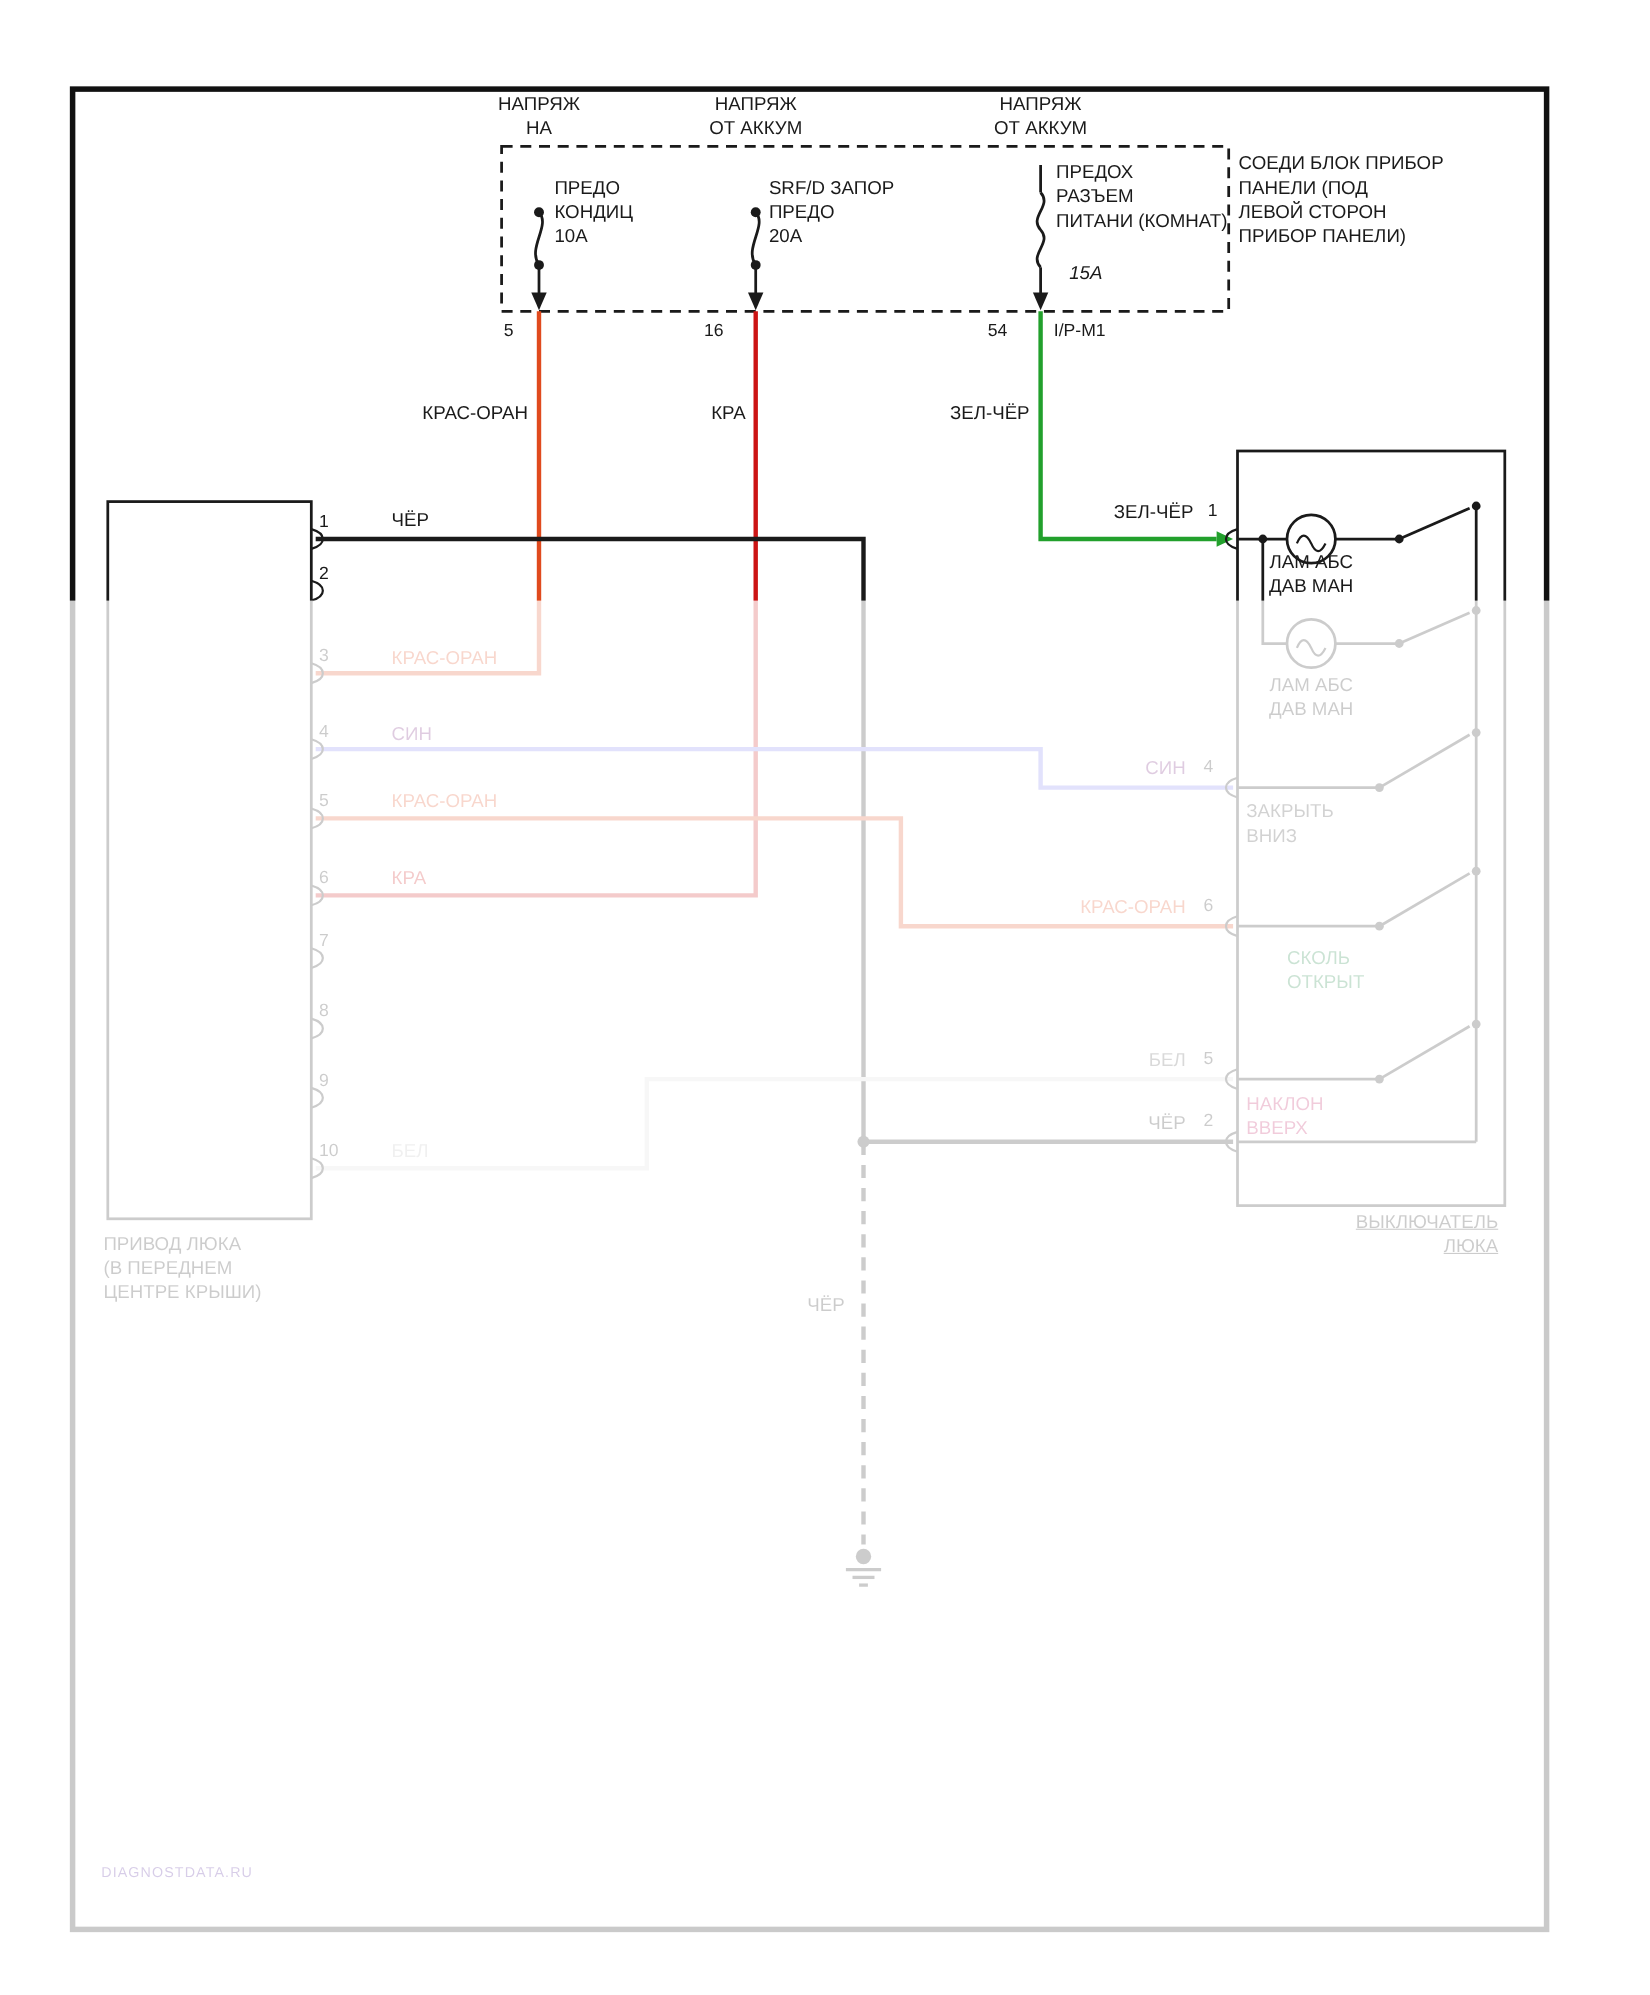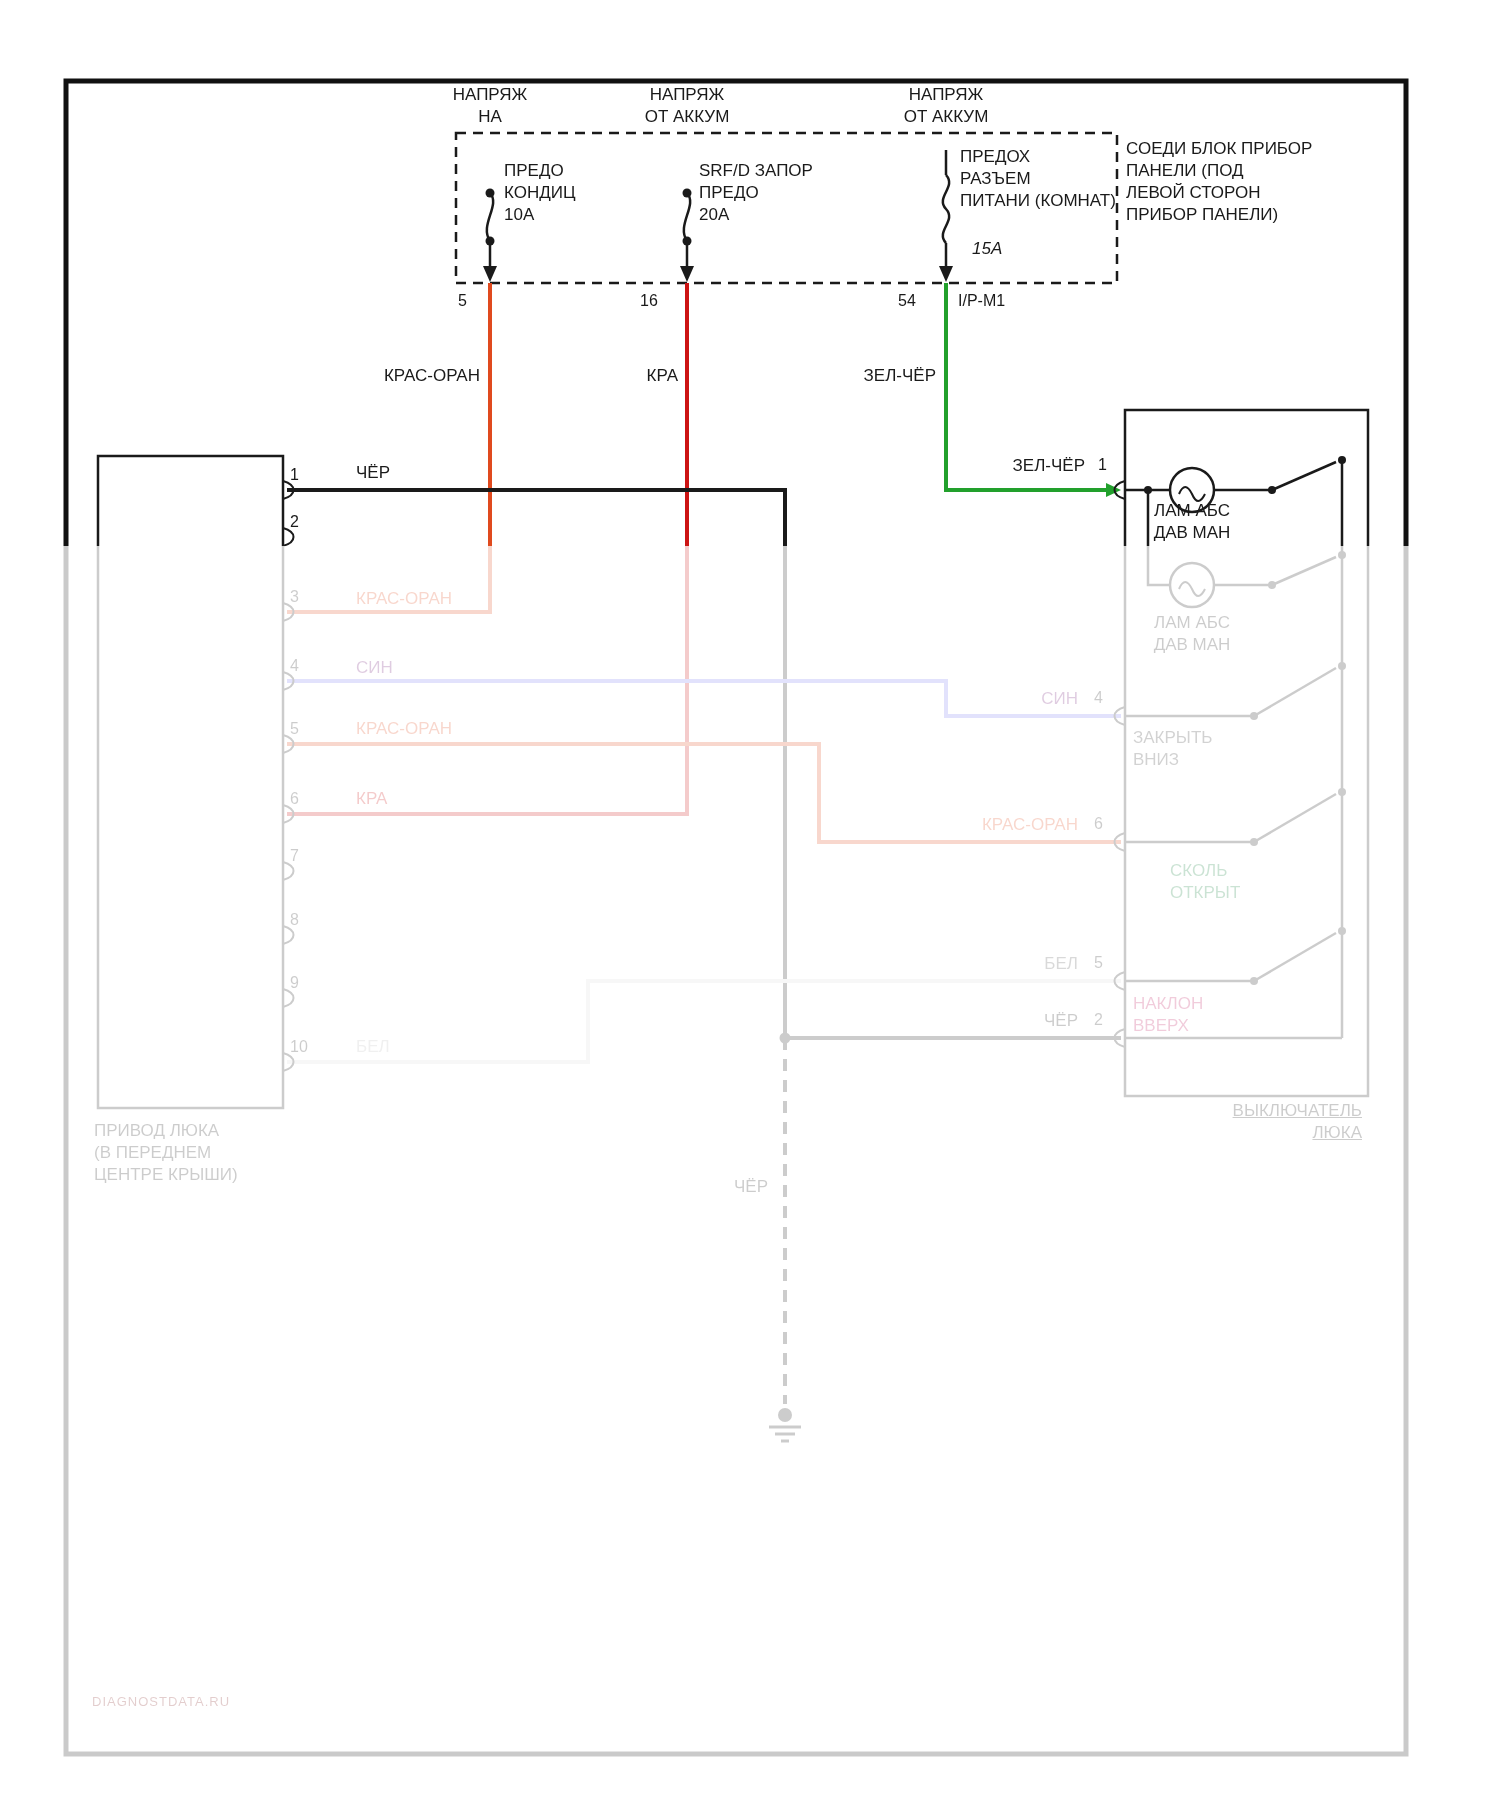--- a/index.html
+++ b/index.html
@@ -4,21 +4,21 @@
 <style>
   html,body{margin:0;padding:0;background:#ffffff;}
   #stage{position:relative;width:1500px;height:1814px;background:#fff;overflow:hidden;
          font-family:"Liberation Sans",sans-serif;}
   #wires-svg{position:absolute;left:0;top:0;z-index:1;}
   .lbl{position:absolute;z-index:2;font-size:17px;line-height:1.3;color:#1a1a1a;white-space:pre-line;}
   .c{text-align:center;}
   .r{text-align:right;}
   .pinnum{font-size:16px;}
   .small{font-size:14px;}
-  .tiny{font-size:13px;color:#7f1d1d;letter-spacing:1px;}
+  .tiny{font-size:13px;color:#4c1d95;letter-spacing:1px;}
   .wire-ro{color:#e04a1e;}
   .wire-red{color:#cc1414;}
   .wire-blue{color:#701a75;}
   .wire-white{color:#b9b9b9;}
   .wire-gray{color:#555;}
   #faded-overlay{position:absolute;left:0;top:546px;width:1500px;height:1268px;
                  background:rgba(255,255,255,0.78);z-index:3;}
 </style>
 </head>
 <body>

